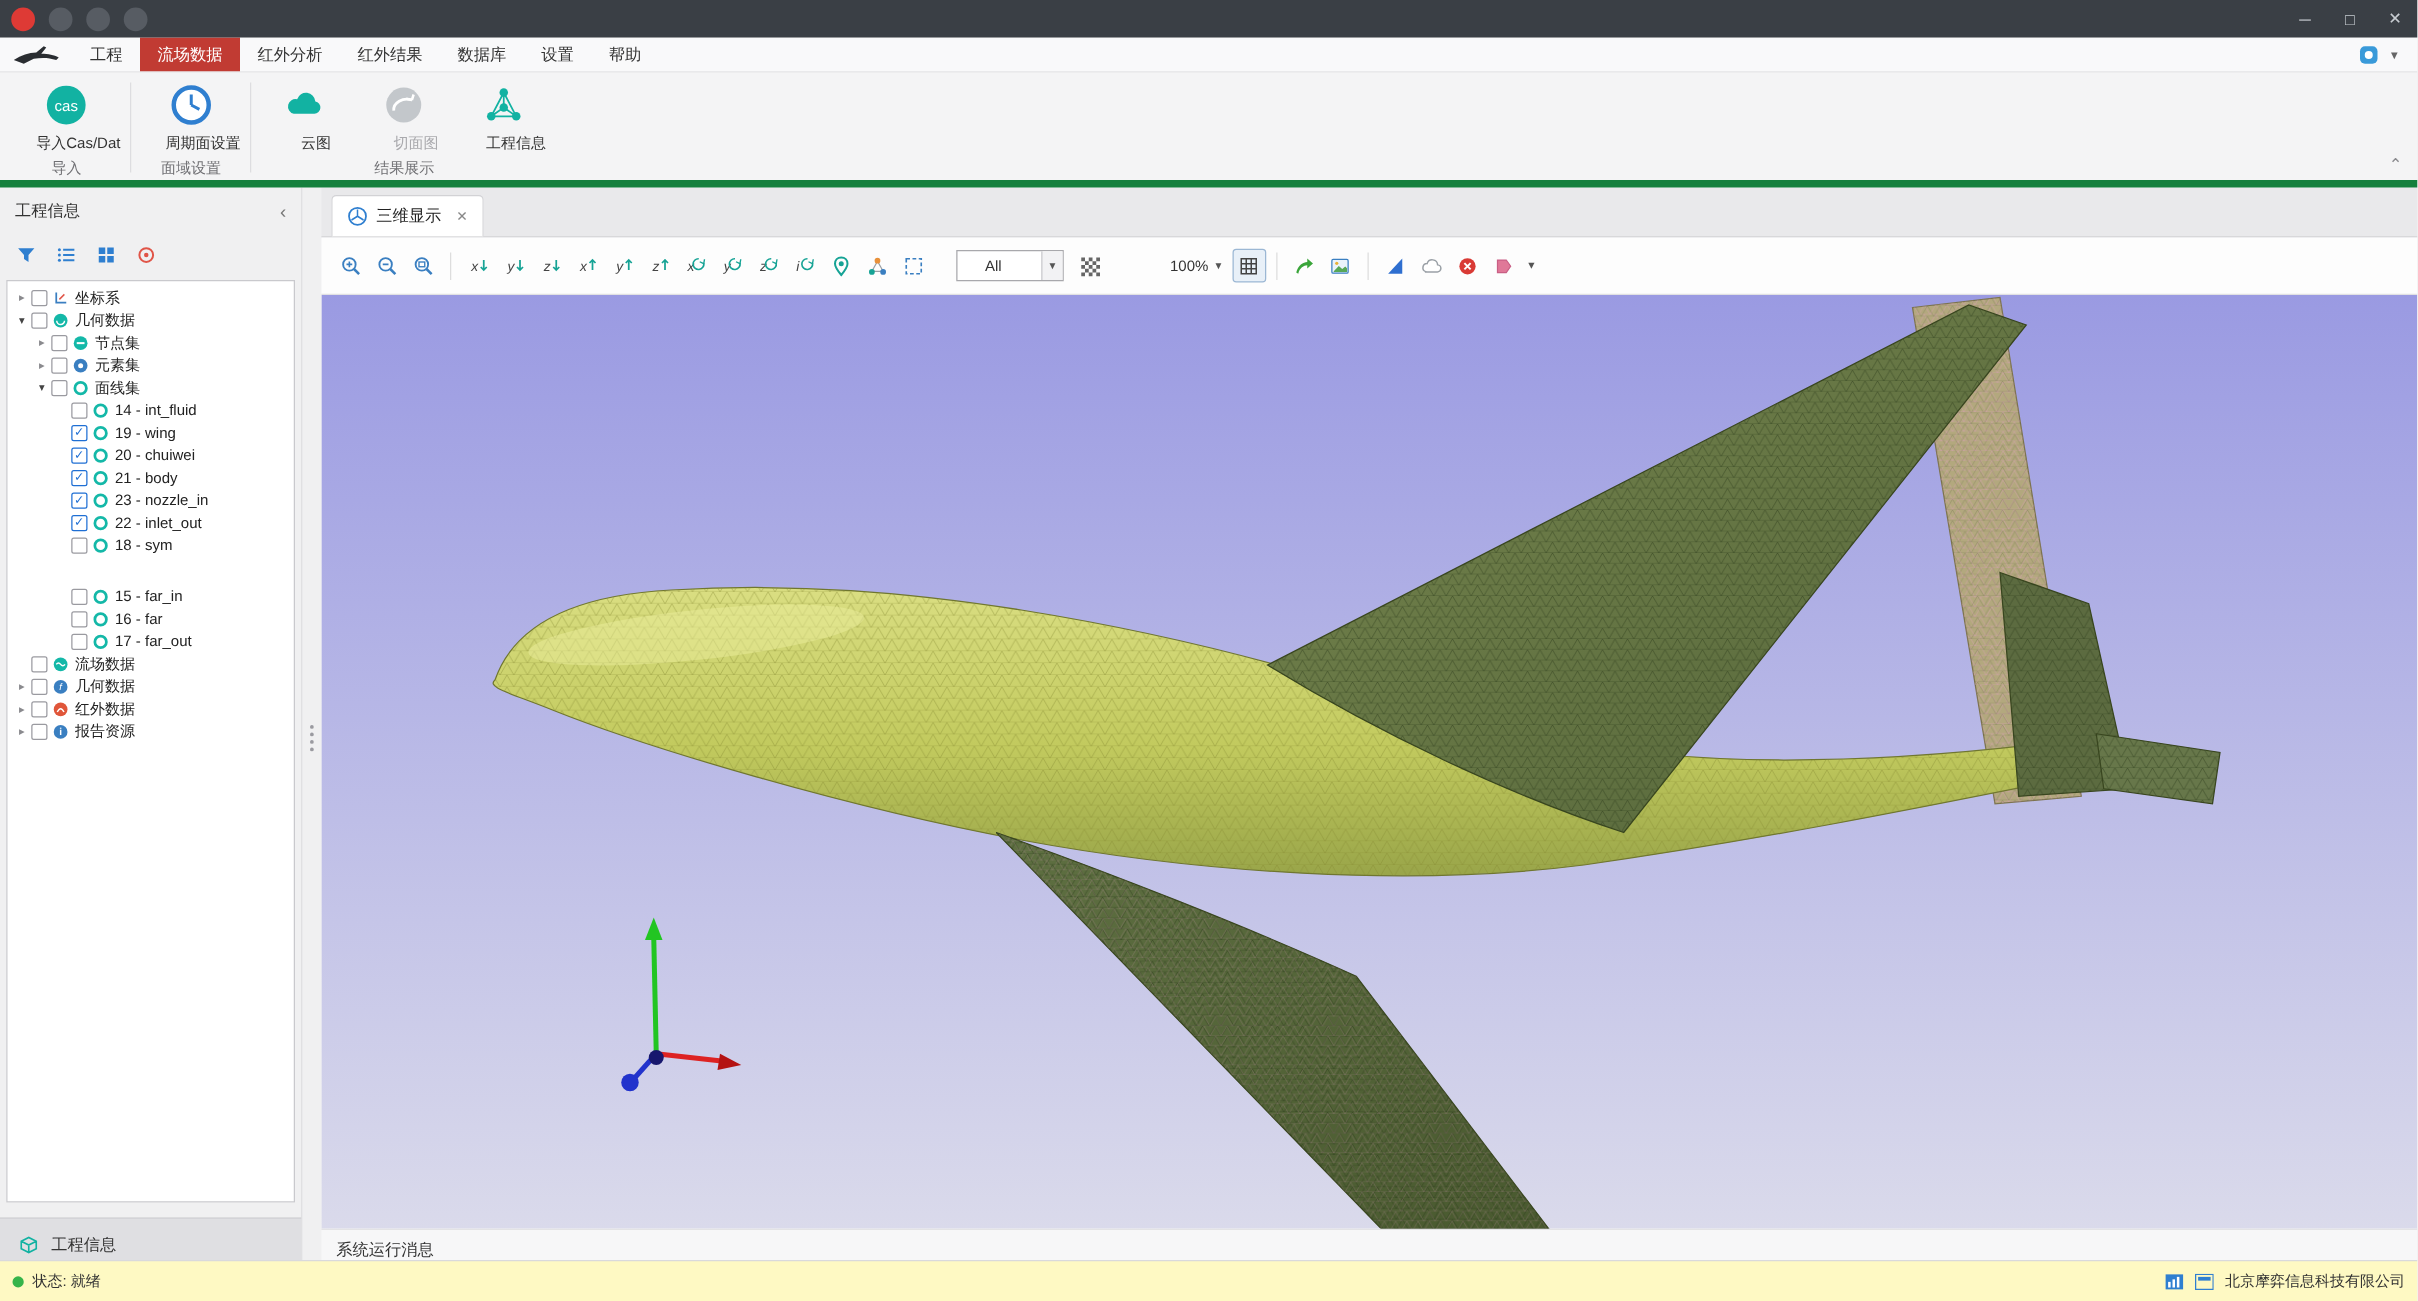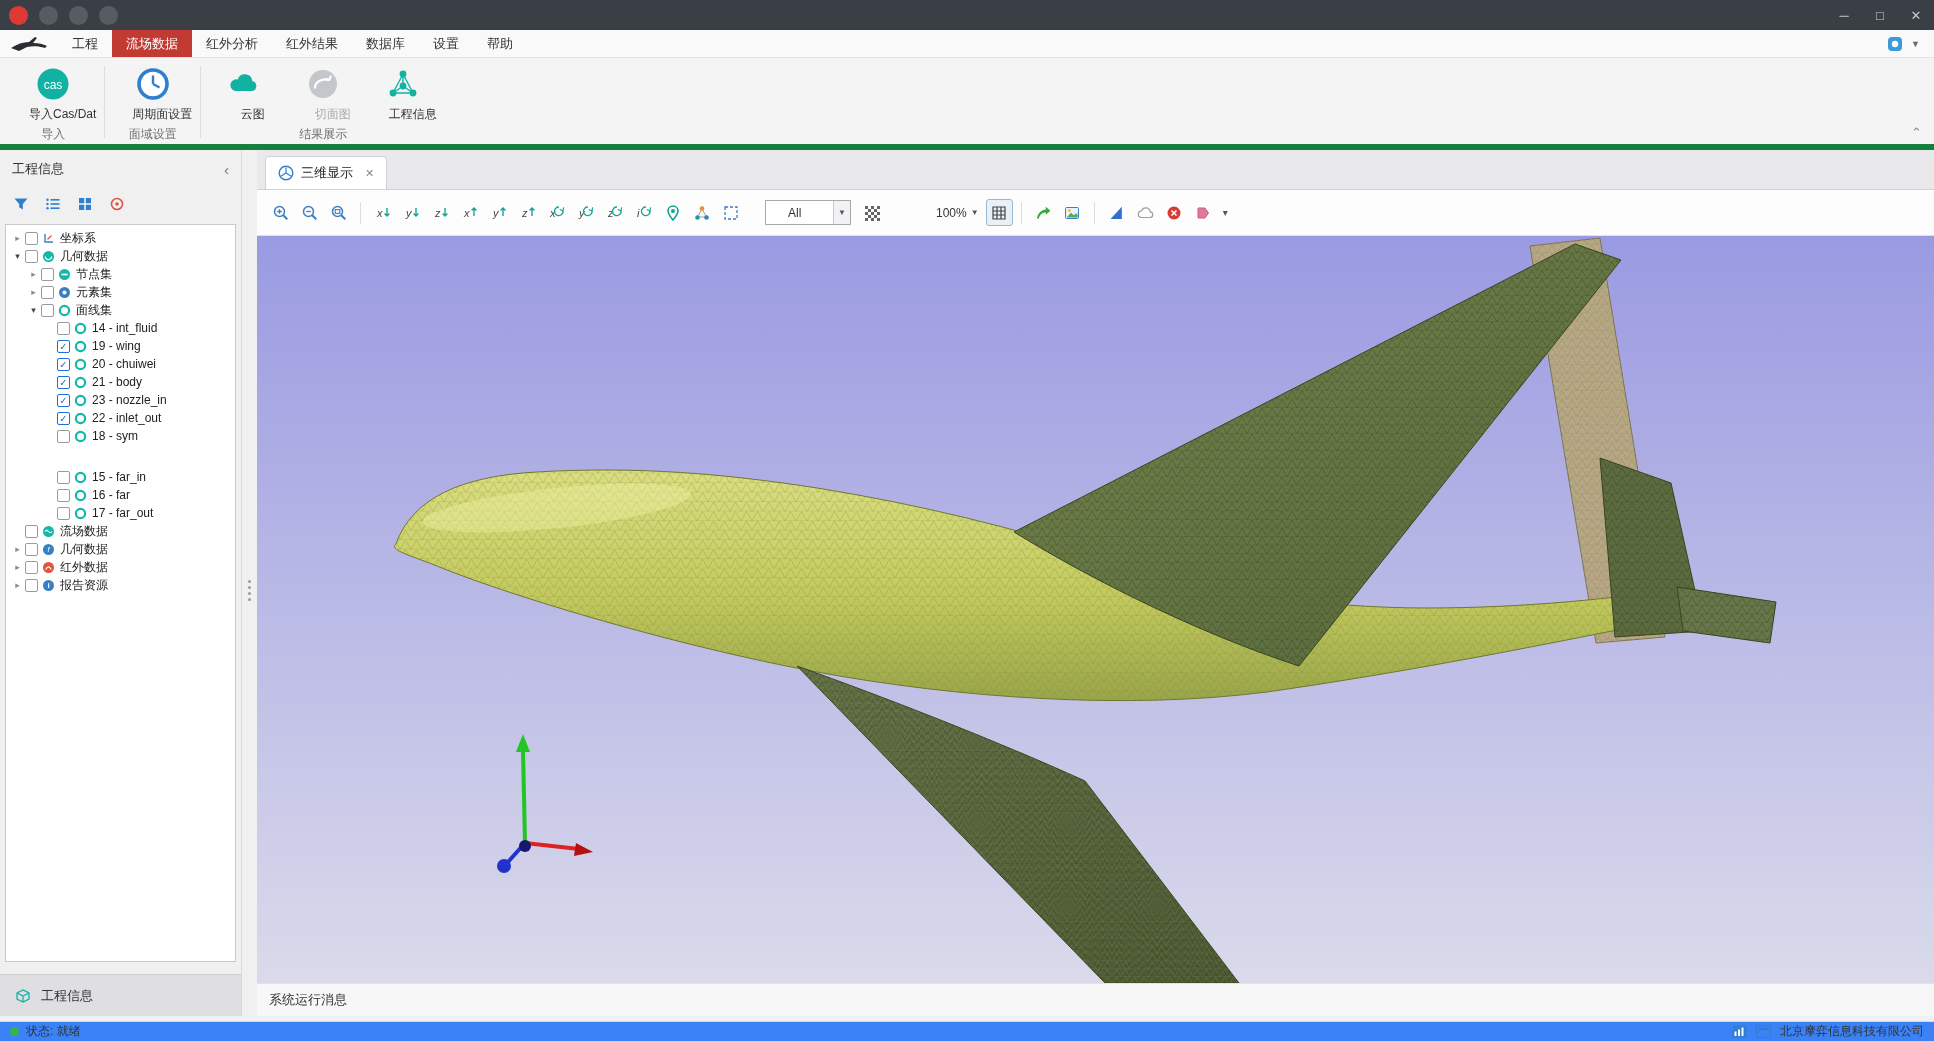--- a/index.html
+++ b/index.html
@@ -67,21 +67,21 @@
   .tgap{width:12px;flex:none;}
   .tselect{width:86px;height:25px;border:1px solid #a8a8ac;background:#fff;display:flex;align-items:center;font-size:12px;padding-left:22px;margin:0 5px;flex:none;}
   .tselect .car{margin-left:auto;width:17px;height:23px;border-left:1px solid #c9c9cd;display:flex;align-items:center;justify-content:center;color:#555;font-size:8px;background:#f2f2f4;}
   .tzoom{display:flex;align-items:center;font-size:12px;gap:4px;padding:0 5px;color:#333;flex:none;margin-left:44px;}
   .tcaret{font-size:10px;color:#555;padding:0 4px;}
   .viewport{flex:1;position:relative;overflow:hidden;}
   .viewport svg.scene{display:block;width:100%;height:100%;}
   .msgbar{height:33px;background:#f7f7f8;border-top:1px solid #e3e3e5;display:flex;align-items:center;padding-left:12px;font-size:13px;color:#333;}
 
   
-  .statusbar{position:absolute;left:0;right:0;bottom:0;height:20px;background:#3b82f6;border-top:1px solid #d9d9dc;display:flex;align-items:center;padding:0 10px;font-size:12px;color:#333;z-index:60;}
+  .statusbar{position:absolute;left:0;right:0;bottom:0;height:33px;background:#fef9c3;border-top:1px solid #d9d9dc;display:flex;align-items:center;padding:0 10px;font-size:12px;color:#333;z-index:60;}
   .sdot{width:9px;height:9px;border-radius:50%;background:#35b44a;margin-right:7px;flex:none;}
   .sb-right{margin-left:auto;display:flex;align-items:center;gap:9px;}
 
   .ic{display:inline-flex;align-items:center;justify-content:center;line-height:0;}
   .ric{display:inline-flex;line-height:0;}
 </style>
 </head>
 <body>
 
 <div class="titlebar">

